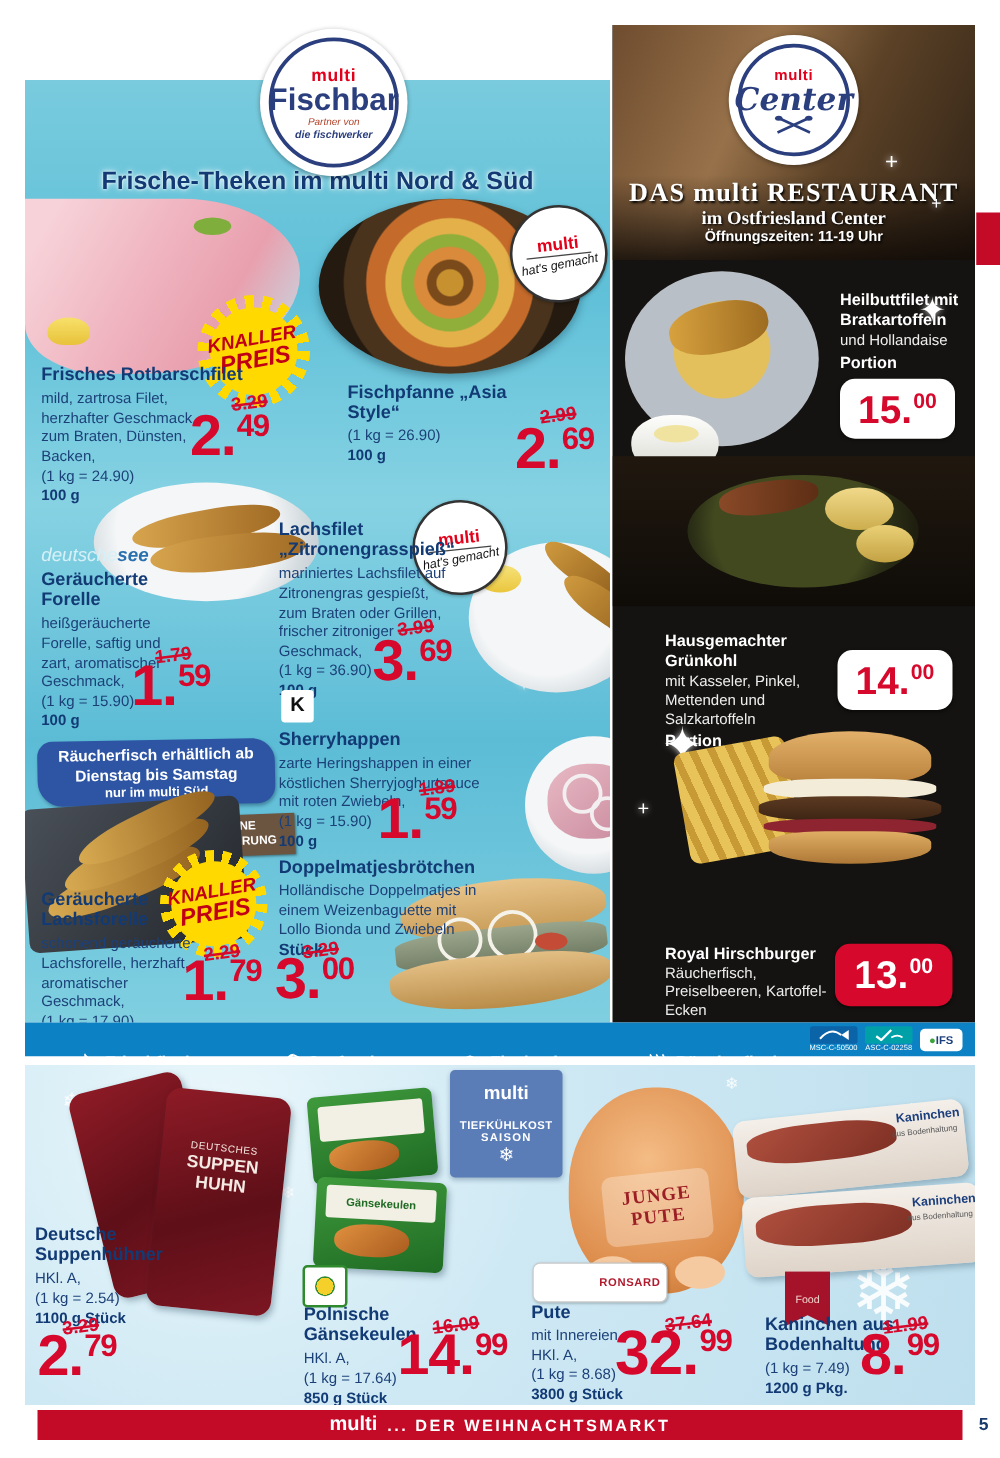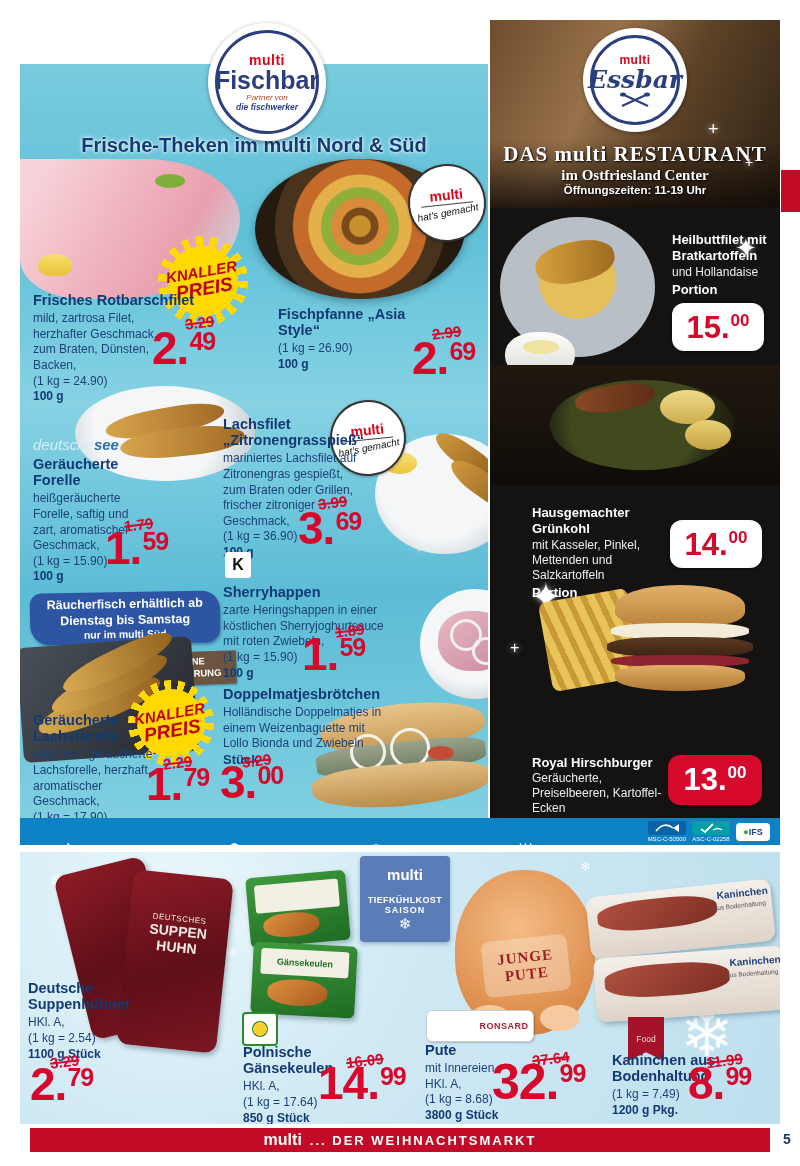--- a/index.html
+++ b/index.html
@@ -318,33 +318,33 @@
     <div class="abs" style="left:55px;top:565px;width:230px;height:168px;">
       <div class="abs" style="left:0px;top:10px;width:90px;height:90px;background:repeating-linear-gradient(75deg,#e8c35a 0 8px,#c79a36 8px 14px);border-radius:8px;transform:rotate(-10deg);"></div>
       <div class="abs" style="left:70px;top:0px;width:130px;height:42px;background:linear-gradient(180deg,#e2b06a,#b9823c);border-radius:50% 50% 35% 35%;"></div>
       <div class="abs" style="left:66px;top:38px;width:138px;height:16px;background:#f3ecd9;border-radius:40%;"></div>
       <div class="abs" style="left:62px;top:52px;width:146px;height:20px;background:linear-gradient(180deg,#5c3a22,#3c2413);border-radius:40%;"></div>
       <div class="abs" style="left:66px;top:70px;width:138px;height:12px;background:#8e2430;border-radius:40%;"></div>
       <div class="abs" style="left:70px;top:80px;width:130px;height:26px;background:linear-gradient(180deg,#e0ae64,#ad7836);border-radius:35% 35% 50% 50%;"></div>
     </div>
     <div class="abs" style="left:42px;top:735px;width:135px;">
       <div class="e-name">Royal Hirschburger</div>
-      <div class="e-desc">Geräucherte, Preiselbeeren, Kartoffel-Ecken</div>
+      <div class="e-desc">Räucherfisch, Preiselbeeren, Kartoffel-Ecken</div>
 
     </div>
     <div class="abs pill red" style="left:178px;top:735px;width:94px;height:50px;">
       <span class="pw">13.</span>
       <span class="pc">00</span>
     </div>
   </div>
 
   <div class="abs round-logo" style="left:583px;top:28px;width:104px;height:104px;">
     <div class="ring"></div>
     <div class="logo-brand" style="font-size:12px;">multi</div>
-    <div class="logo-title">Essbar</div>
+    <div class="logo-title">Center</div>
     <svg width="34" height="16" viewBox="0 0 34 16">
       <path d="M4 2 L30 14 M30 2 L4 14" stroke="#2b3f7e" stroke-width="2" fill="none"></path>
       <ellipse cx="5" cy="2.5" rx="3" ry="2" fill="#2b3f7e"></ellipse>
         <ellipse cx="29" cy="2.5" rx="3" ry="2" fill="#2b3f7e"></ellipse>
     </svg>
   </div>
 
   <div class="abs" style="left:781px;top:170px;width:19px;height:42px;background:#c30b28;"></div>
 
   <div class="abs catbar">

